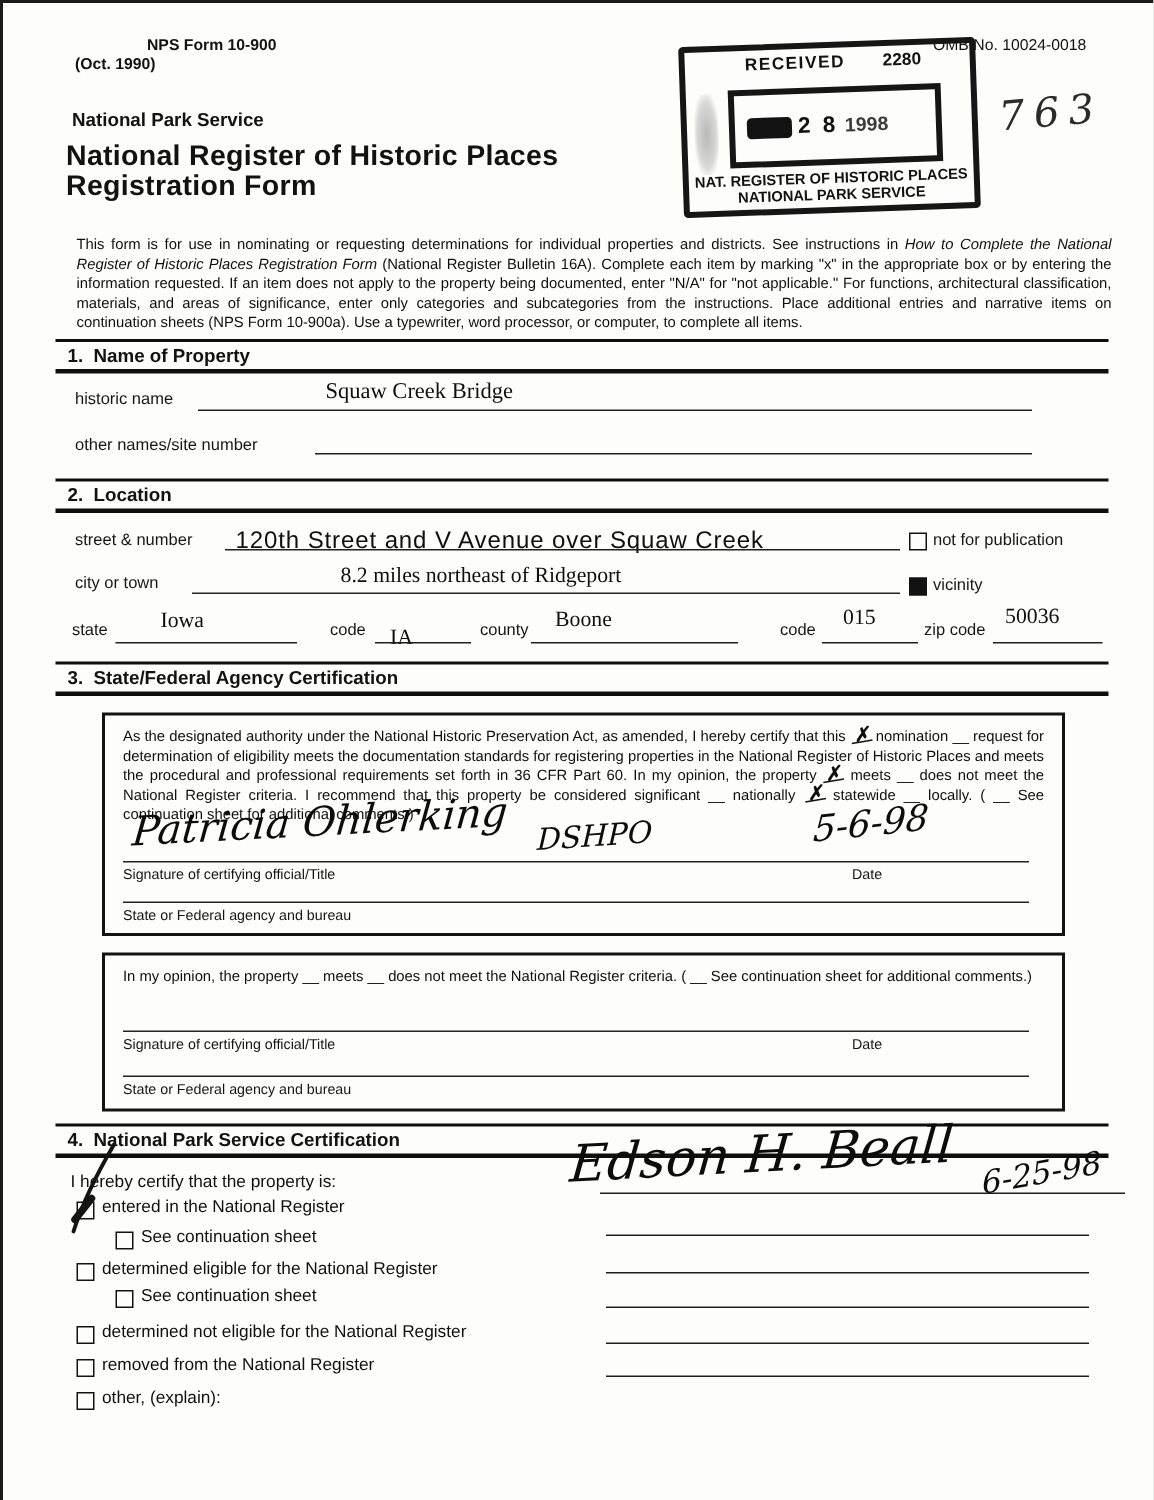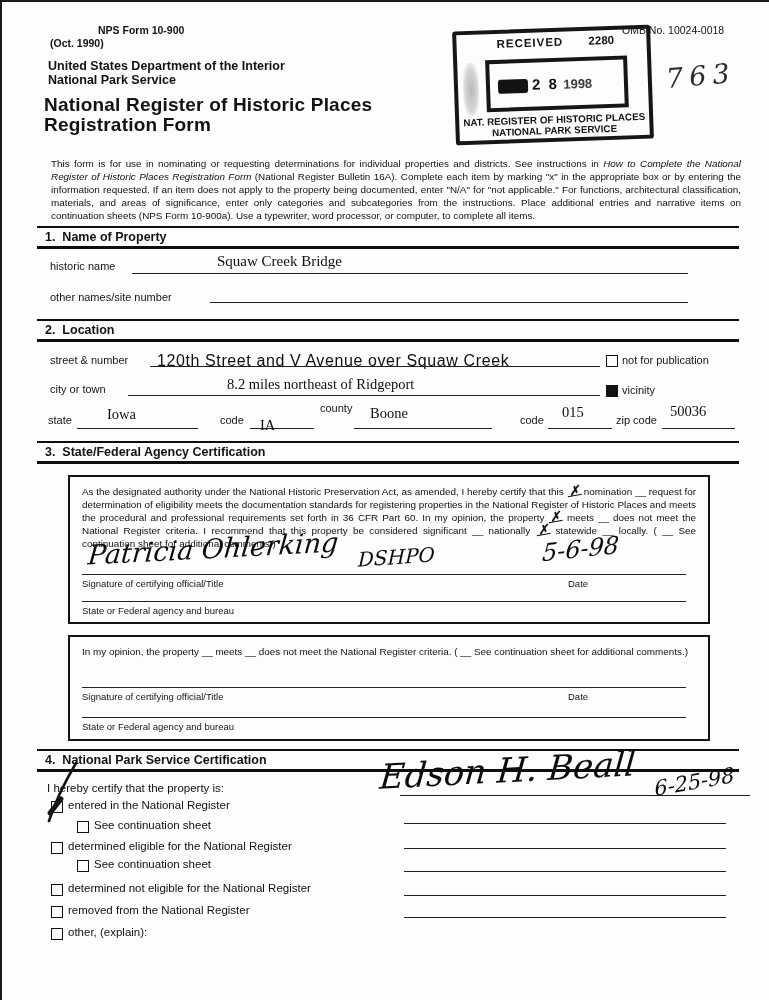--- a/index.html
+++ b/index.html
@@ -38,21 +38,20 @@
 </style>
 </head>
 <body>
 
 <div class="page">
 
   <div class="abs small" style="left:48px;top:22px;font-weight:bold;padding-left:48px;">NPS Form 10-900</div>
   <div class="abs small" style="left:48px;top:35px;font-weight:bold;">(Oct. 1990)</div>
   <div class="abs small" style="left:620px;top:22px;">OMB No. 10024-0018</div>
 
-  <div class="abs bold" style="left:46px;top:57px;font-size:12.5px;">United States Department of the Interior</div>
   <div class="abs bold" style="left:46px;top:71px;font-size:12.5px;">National Park Service</div>
 
   <div class="abs title" style="left:42px;top:93px;">National Register of Historic Places</div>
   <div class="abs title" style="left:42px;top:113px;">Registration Form</div>
 
   <div class="stamp">
     <div class="smudge"></div>
     <div class="abs bold" style="left:40px;top:4px;font-size:11.5px;letter-spacing:1px;">RECEIVED</div>
     <div class="abs bold" style="left:132px;top:4px;font-size:11.5px;">2280</div>
     <div class="stamp-inner">
@@ -94,21 +93,21 @@
   <div class="lbl" style="left:620px;top:382px;">vicinity</div>
 
   <div class="lbl" style="left:46px;top:412px;">state</div>
   <div class="serif-val" style="left:105px;top:404px;">Iowa</div>
   <div class="ul" style="left:75px;top:426px;width:121px;"></div>
 
   <div class="lbl" style="left:218px;top:412px;">code</div>
   <div class="serif-val" style="left:258px;top:403px;margin-top:12px;">IA</div>
   <div class="ul" style="left:248px;top:426px;width:64px;"></div>
 
-  <div class="lbl" style="left:318px;top:400px;">county</div>
+  <div class="lbl" style="left:318px;top:412px;">county</div>
   <div class="serif-val" style="left:368px;top:403px;text-align:right;">Boone</div>
   <div class="ul" style="left:352px;top:426px;width:138px;"></div>
 
   <div class="lbl" style="left:518px;top:412px;">code</div>
   <div class="serif-val" style="left:560px;top:402px;">015</div>
   <div class="ul" style="left:546px;top:426px;width:64px;"></div>
 
   <div class="lbl" style="left:614px;top:412px;">zip code</div>
   <div class="serif-val" style="left:668px;top:401px;">50036</div>
   <div class="ul" style="left:660px;top:426px;width:73px;"></div>

